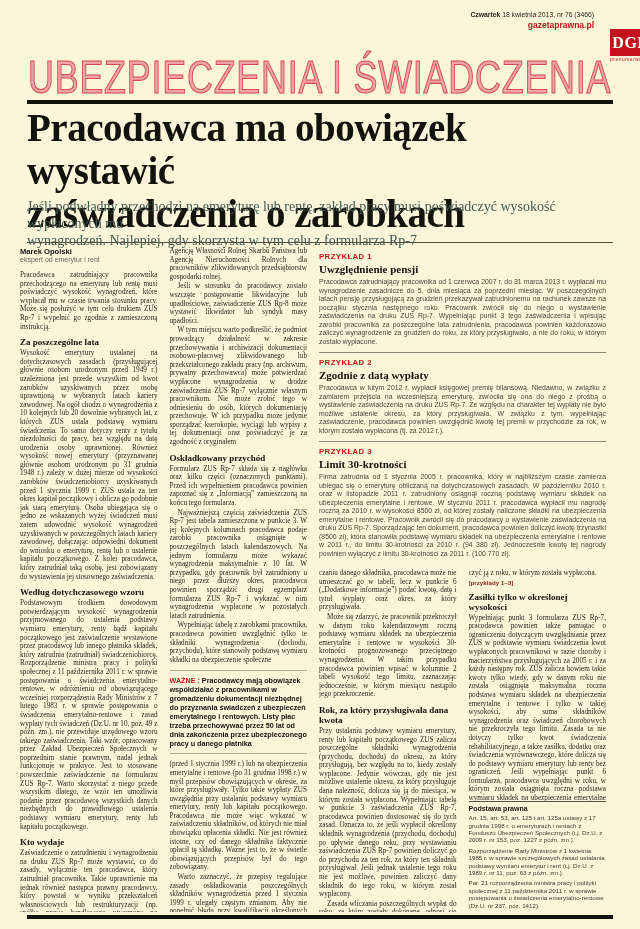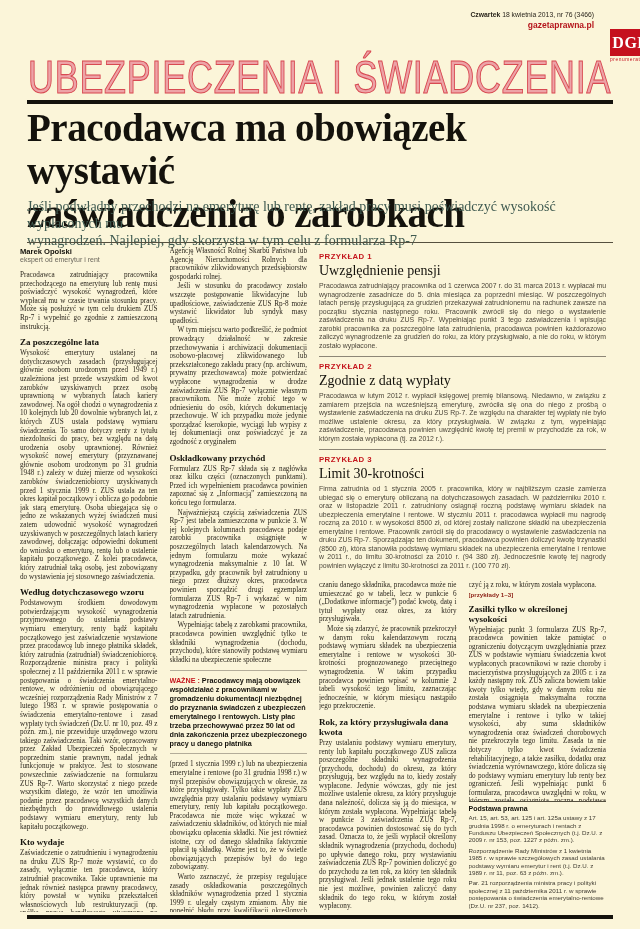--- a/index.html
+++ b/index.html
@@ -48,21 +48,21 @@
   
   .wazne{border-top:1px solid #b3ac99;border-bottom:1px solid #b3ac99;
     margin:6px 0;padding:5px 0;font-family:"Liberation Sans",sans-serif;
     font-size:7.2px;line-height:9px;font-weight:bold;color:#14120c;text-align:left;}
   .wazne .lbl{color:#c5161d;}
   
   .example{padding:3px 0 6px 0;}
   .example + .example{border-top:1px solid #8d8676;}
   .ex-label{font-family:Liberation Sans, sans-serif;font-weight:bold;font-size:7.8px;
     color:#c5161d;letter-spacing:.4px;margin:2px 0 2px 0;}
-  .ex-title{font-family:"Liberation Serif",serif;font-weight:normal;font-size:14px;
+  .ex-title{font-family:"Liberation Serif",serif;font-weight:bold;font-size:11px;
     color:#14120c;margin:0 0 3px 0;}
   .ex-text{font-family:"Liberation Sans",sans-serif;font-size:6.9px;line-height:8.5px;
     color:#4c463a;text-align:justify;}
   .cont-row{display:flex;gap:12px;flex:1;min-height:0;margin-top:5px;}
   .cont-col{width:137.5px;flex:none;overflow:hidden;position:relative;}
   .marker{font-family:"Liberation Sans",sans-serif;font-weight:bold;font-size:6.2px;color:#8f261b;margin:0 0 2px 0;}
   
   .legal{position:absolute;left:0;right:0;bottom:0;background:#fbf5d9;
     border-top:1px solid #55503f;padding-top:3px;}
   .legal-h{font-family:"Liberation Sans",sans-serif;font-weight:bold;font-size:7px;margin:0 0 2px 0;color:#14120c;}

